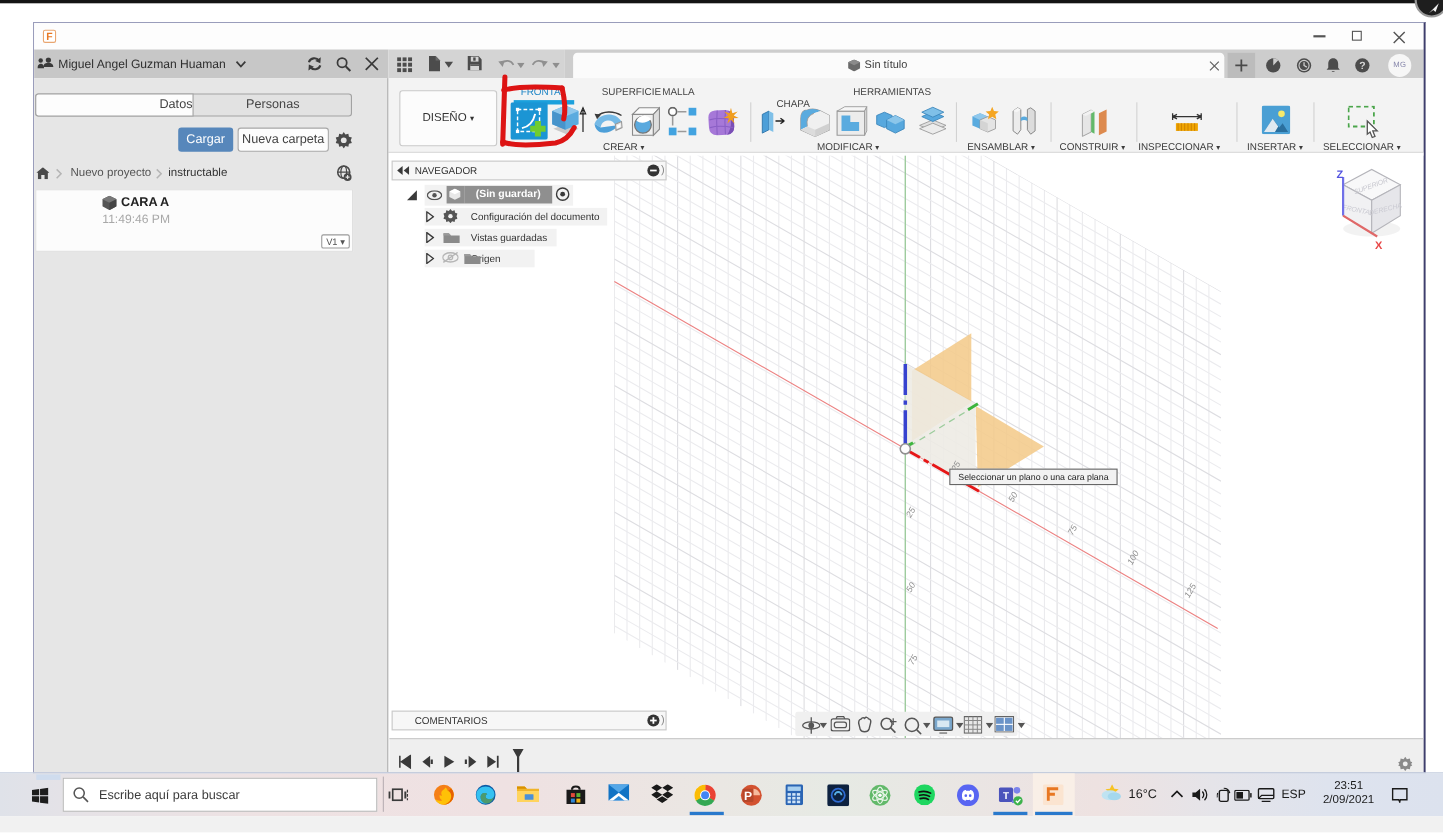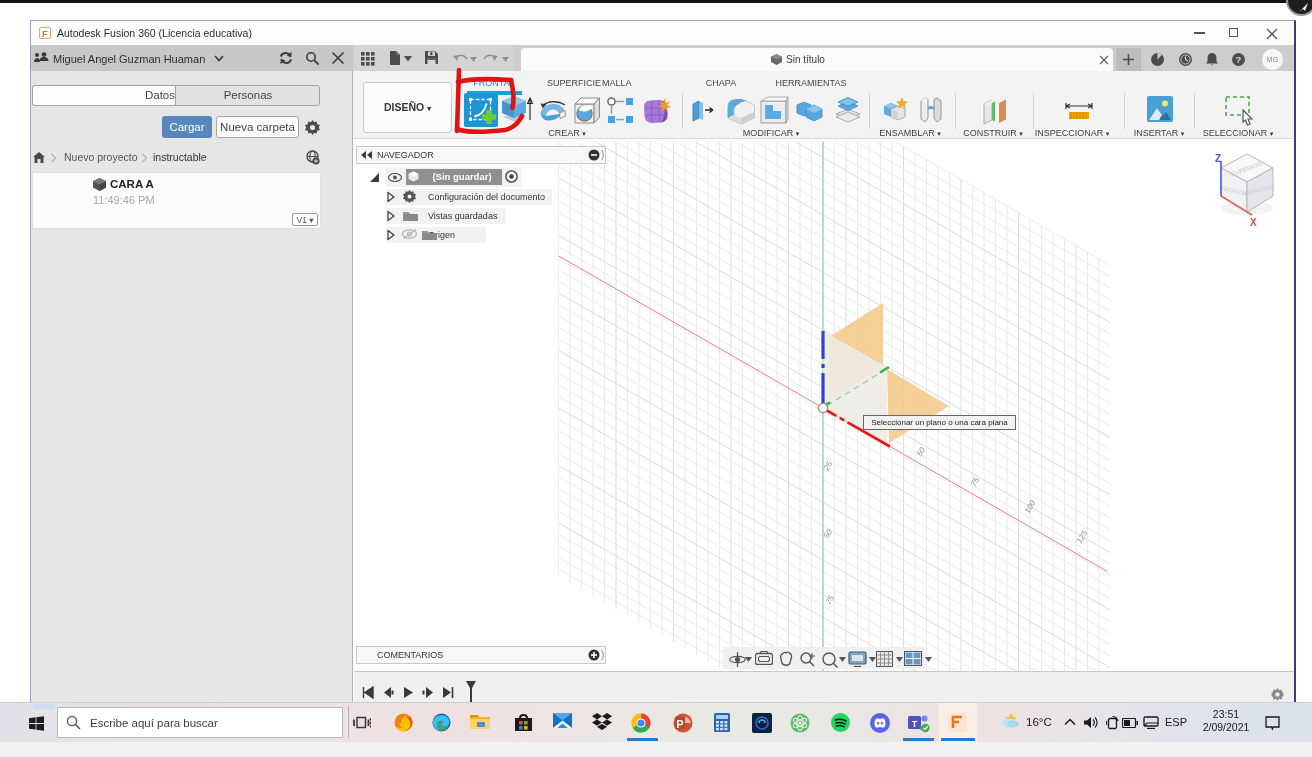--- a/index.html
+++ b/index.html
@@ -9,21 +9,20 @@
 <div id="page">
 
 <div class="abs" style="left:0;top:0;width:1297px;height:3px;background:#141414"></div>
 <div class="abs" style="left:1286px;top:-15px;width:31px;height:31px;border-radius:50%;background:#1e1e1e;border:2.5px solid #999"></div>
 <svg width="14" height="12" viewBox="0 0 14 12" xmlns="http://www.w3.org/2000/svg" style="position:absolute;left:1297px;top:2px">
       <path d="M2 10 L11 1 L8 9 L6 7 Z" fill="#f0f0f0"></path>
     </svg>
 <div class="abs" style="left:30px;top:20px;width:1266px;height:683px;background:#fff;border:1px solid #9a9dbb;border-right:2px solid #3e3e6c;overflow:hidden">
 <div class="abs" style="left:0px;top:0px;width:1266px;height:24px;background:#fdfdfd"></div>
 <div class="abs" style="left:8px;top:6px;width:12px;height:12px;background:#fff;border:1px solid #e9a671;border-radius:2px;color:#e87722;font-size:9.5px;font-weight:bold;text-align:center;line-height:11px">F</div>
-<div class="abs" style="left:26px;top:5px;width:300px;height:14px;font-size:10.5px;color:#2b2b2b;line-height:14px">Autodesk Fusion 360 (Licencia educativa)</div>
 <div class="abs" style="left:1163px;top:11px;width:11px;height:2px;background:#555"></div>
 <div class="abs" style="left:1198px;top:7px;width:9px;height:9px;border:1.2px solid #555"></div>
 <svg width="12" height="12" viewBox="0 0 12 12" xmlns="http://www.w3.org/2000/svg" style="position:absolute;left:1235px;top:7px">
         <path d="M1 1 L11 11 M11 1 L1 11" stroke="#555" stroke-width="1.3"></path>
       </svg>
 <div class="abs" style="left:0px;top:24px;width:322px;height:26px;background:#c7c7c7"></div>
 <div class="abs" style="left:322px;top:24px;width:160px;height:26px;background:#d4d4d4"></div>
 <div class="abs" style="left:482px;top:24px;width:784px;height:26px;background:#cdcdcd"></div>
 <svg width="15" height="12" viewBox="0 0 15 12" xmlns="http://www.w3.org/2000/svg" style="position:absolute;left:3px;top:31px">
         <circle cx="3" cy="3" r="2" fill="#3a3a3a"></circle>
@@ -115,25 +114,25 @@
         <path d="M7 1 C4 1 2.5 3.5 2.5 6 L2.5 9.5 L1 11.5 L13 11.5 L11.5 9.5 L11.5 6 C11.5 3.5 10 1 7 1 Z" fill="#4c4c4c"></path>
         <path d="M5.5 12.5 A1.8 1.8 0 0 0 8.5 12.5 Z" fill="#4c4c4c"></path>
       </svg>
 <svg width="15" height="15" viewBox="0 0 15 15" xmlns="http://www.w3.org/2000/svg" style="position:absolute;left:1200px;top:31px">
         <circle cx="7.5" cy="7.5" r="6.5" fill="#4c4c4c"></circle>
         <text x="7.5" y="11" font-size="9.5" font-weight="bold" fill="#d8d8d8" text-anchor="middle" font-family="Liberation Sans">?</text>
       </svg>
 <div class="abs" style="left:1231px;top:28px;width:21px;height:21px;background:#f6f6f6;border-radius:50%;font-size:7px;color:#8585aa;text-align:center;line-height:21px;letter-spacing:0.3px">MG</div>
 <div class="abs" style="left:322px;top:50px;width:944px;height:68px;background:#f3f3f3;border-bottom:1px solid #d8d8d8"></div>
 <div class="abs" style="left:332px;top:61px;width:89px;height:51px;background:#fcfcfc;border:1px solid #c9c9c9;border-radius:3px"></div>
-<div class="abs" style="left:332px;top:79px;width:89px;height:14px;font-size:10.5px;font-weight:bold;color:#333;line-height:14px;text-align:center">DISEÑO <span style="font-size:7.5px">▾</span></div>
+<div class="abs" style="left:332px;top:79px;width:89px;height:14px;font-size:10.5px;font-weight:normal;color:#333;line-height:14px;text-align:center">DISEÑO <span style="font-size:7.5px">▾</span></div>
 <div class="abs" style="left:413px;top:57px;width:100px;height:11px;font-size:9px;color:#2287c6;line-height:11px;text-align:center">FRONTAL</div>
 <div class="abs" style="left:493px;top:57px;width:100px;height:11px;font-size:9px;color:#444;line-height:11px;text-align:center">SUPERFICIE</div>
 <div class="abs" style="left:571px;top:57px;width:100px;height:11px;font-size:9px;color:#444;line-height:11px;text-align:left">MALLA</div>
-<div class="abs" style="left:640px;top:57px;width:100px;height:11px;font-size:9px;color:#444;line-height:11px;text-align:center">CHAPA</div>
+<div class="abs" style="left:640px;top:68px;width:100px;height:11px;font-size:9px;color:#444;line-height:11px;text-align:center">CHAPA</div>
 <div class="abs" style="left:730px;top:57px;width:100px;height:11px;font-size:9px;color:#444;line-height:11px;text-align:center">HERRAMIENTAS</div>
 <div class="abs" style="left:436px;top:70px;width:55px;height:3.5px;background:#1ba0dc"></div>
 <div class="abs" style="left:481px;top:107px;width:110px;height:11px;font-size:9px;color:#3c3c3c;line-height:11px;text-align:center">CREAR <span style="font-size:7px">▾</span></div>
 <div class="abs" style="left:685px;top:107px;width:110px;height:11px;font-size:9px;color:#3c3c3c;line-height:11px;text-align:center">MODIFICAR <span style="font-size:7px">▾</span></div>
 <div class="abs" style="left:824px;top:107px;width:110px;height:11px;font-size:9px;color:#3c3c3c;line-height:11px;text-align:center">ENSAMBLAR <span style="font-size:7px">▾</span></div>
 <div class="abs" style="left:907px;top:107px;width:110px;height:11px;font-size:9px;color:#3c3c3c;line-height:11px;text-align:center">CONSTRUIR <span style="font-size:7px">▾</span></div>
 <div class="abs" style="left:986px;top:107px;width:110px;height:11px;font-size:9px;color:#3c3c3c;line-height:11px;text-align:center">INSPECCIONAR <span style="font-size:7px">▾</span></div>
 <div class="abs" style="left:1073px;top:107px;width:110px;height:11px;font-size:9px;color:#3c3c3c;line-height:11px;text-align:center">INSERTAR <span style="font-size:7px">▾</span></div>
 <div class="abs" style="left:1152px;top:107px;width:110px;height:11px;font-size:9px;color:#3c3c3c;line-height:11px;text-align:center">SELECCIONAR <span style="font-size:7px">▾</span></div>
 <div class="abs" style="left:651px;top:72px;width:1px;height:36px;background:#d2d2d2"></div>
@@ -425,21 +424,21 @@
 <text x="567" y="318" transform="rotate(-60 567 318)" font-size="8" font-style="italic" fill="#909090">50</text>
 <text x="621" y="348" transform="rotate(-60 621 348)" font-size="8" font-style="italic" fill="#909090">75</text>
 <text x="675" y="375" transform="rotate(-60 675 375)" font-size="8" font-style="italic" fill="#909090">100</text>
 <text x="727" y="405" transform="rotate(-60 727 405)" font-size="8" font-style="italic" fill="#909090">125</text>
 <text x="474" y="332" transform="rotate(-60 474 332)" font-size="8" font-style="italic" fill="#909090">25</text>
 <text x="474" y="400" transform="rotate(-60 474 400)" font-size="8" font-style="italic" fill="#909090">50</text>
 <text x="476" y="466" transform="rotate(-60 476 466)" font-size="8" font-style="italic" fill="#909090">75</text>
 <text x="474" y="530" transform="rotate(-60 474 530)" font-size="8" font-style="italic" fill="#909090">100</text>
 </svg>
       </div>
-<div class="abs" style="left:832px;top:394px;width:153px;height:15px;background:#f2f2f2;border:1px solid #666;font-size:8px;color:#222;text-align:center;line-height:13.5px;white-space:nowrap">Seleccionar un plano o una cara plana</div>
+<div class="abs" style="left:832px;top:405px;width:153px;height:15px;background:#f2f2f2;border:1px solid #666;font-size:8px;color:#222;text-align:center;line-height:13.5px;white-space:nowrap">Seleccionar un plano o una cara plana</div>
 <div class="abs" style="left:325px;top:125px;width:250px;height:18px;background:#f7f7f7;border:1px solid #c8c8c8"></div>
 <svg width="11" height="8" viewBox="0 0 11 8" xmlns="http://www.w3.org/2000/svg" style="position:absolute;left:330px;top:130px">
         <path d="M5 0 L5 8 L0 4 Z" fill="#3a3a3a"></path>
         <path d="M11 0 L11 8 L6 4 Z" fill="#3a3a3a"></path>
       </svg>
 <div class="abs" style="left:346px;top:129px;width:80px;height:11px;font-size:9px;color:#333;line-height:11px">NAVEGADOR</div>
 <svg width="12" height="12" viewBox="0 0 12 12" xmlns="http://www.w3.org/2000/svg" style="position:absolute;left:557px;top:128px">
         <circle cx="6" cy="6" r="5.5" fill="#333"></circle>
         <rect x="3" y="5.2" width="6" height="1.6" fill="#fff"></rect>
       </svg>

